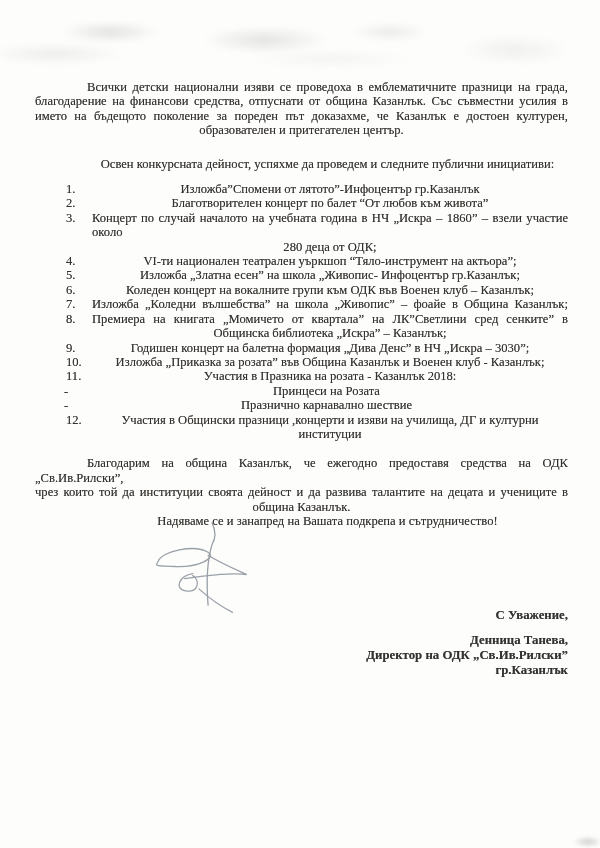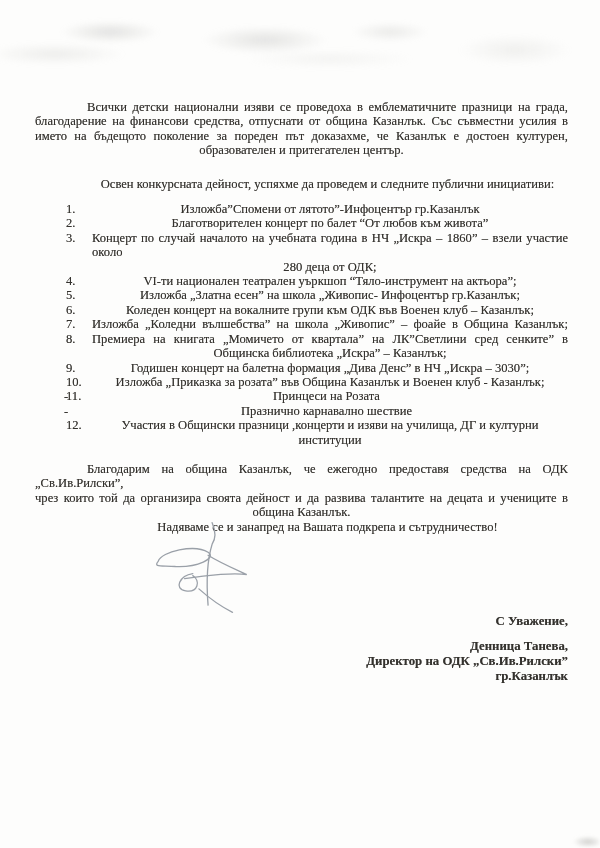--- a/index.html
+++ b/index.html
@@ -23,21 +23,21 @@
       radial-gradient(80px 22px at 515px 46px, rgba(200,200,197,.24), transparent 70%),
       radial-gradient(100px 16px at 55px 50px, rgba(196,196,193,.26), transparent 70%),
       radial-gradient(120px 14px at 330px 55px, rgba(205,205,202,.18), transparent 70%);
     filter:blur(2.5px);
   }
   .artifact-br{
     position:absolute;right:1px;bottom:1px;width:28px;height:13px;pointer-events:none;
     background:radial-gradient(20px 8px at 60% 60%, rgba(176,176,173,.55), transparent 75%);
     filter:blur(1.5px);
   }
-  .content{position:absolute;left:35px;top:80px;width:533px;margin-top:20px;}
+  .content{position:absolute;left:35px;top:80px;width:533px;}
   .ln{font-size:12.6px;line-height:14.4px;white-space:normal;text-align:center;}
   .j{text-align:justify;text-align-last:justify;}
   .ind{text-indent:52px;}
   .intro{margin-top:19px;}
   .list{margin-top:11px;}
   .li{position:relative;padding-left:57px;}
   .li .mk{position:absolute;left:31px;top:0;font-size:12.6px;line-height:14.4px;}
   .li.bullet{padding-left:50px;}
   .li.bullet .mk{left:29px;}
   .closing{margin-top:15px;}
@@ -102,38 +102,39 @@
       <div class="li">
         <span class="mk">9.</span>
         <div class="ln">Годишен  концерт на балетна формация „Дива Денс” в НЧ „Искра – 3030”;</div>
       </div>
       <div class="li">
         <span class="mk">10.</span>
         <div class="ln">Изложба „Приказка за розата” във  Община Казанлък и Военен  клуб -  Казанлък;</div>
       </div>
       <div class="li">
         <span class="mk">11.</span>
+        <div class="ln">Участия в Празника на розата - Казанлък 2018:</div>
       </div>
       <div class="li bullet">
         <span class="mk">-</span>
         <div class="ln">Принцеси  на  Розата</div>
       </div>
       <div class="li bullet">
         <span class="mk">-</span>
         <div class="ln">Празнично карнавално шествие</div>
       </div>
       <div class="li">
         <span class="mk">12.</span>
         <div class="ln">Участия в Общински  празници ,концерти и изяви на училища, ДГ и културни институции</div>
       </div>
     </div>
 
     <div class="para closing">
       <div class="ln j ind">Благодарим на община Казанлък, че ежегодно предоставя средства на ОДК „Св.Ив.Рилски”,</div>
-      <div class="ln j">чрез които той да организира своята дейност и да развива талантите на  децата и учениците в</div>
+      <div class="ln j">чрез които той да институции своята дейност и да развива талантите на  децата и учениците в</div>
       <div class="ln">община Казанлък.</div>
     </div>
 
     <div class="ln ind">Надяваме се и занапред на Вашата подкрепа и сътрудничество!</div>
 
     <div class="sig">
       <div class="sig-ln">С Уважение,</div>
       <div class="sig-gap"></div>
       <div class="sig-ln">Денница Танева,</div>
       <div class="sig-ln">Директор на ОДК „Св.Ив.Рилски”</div>

